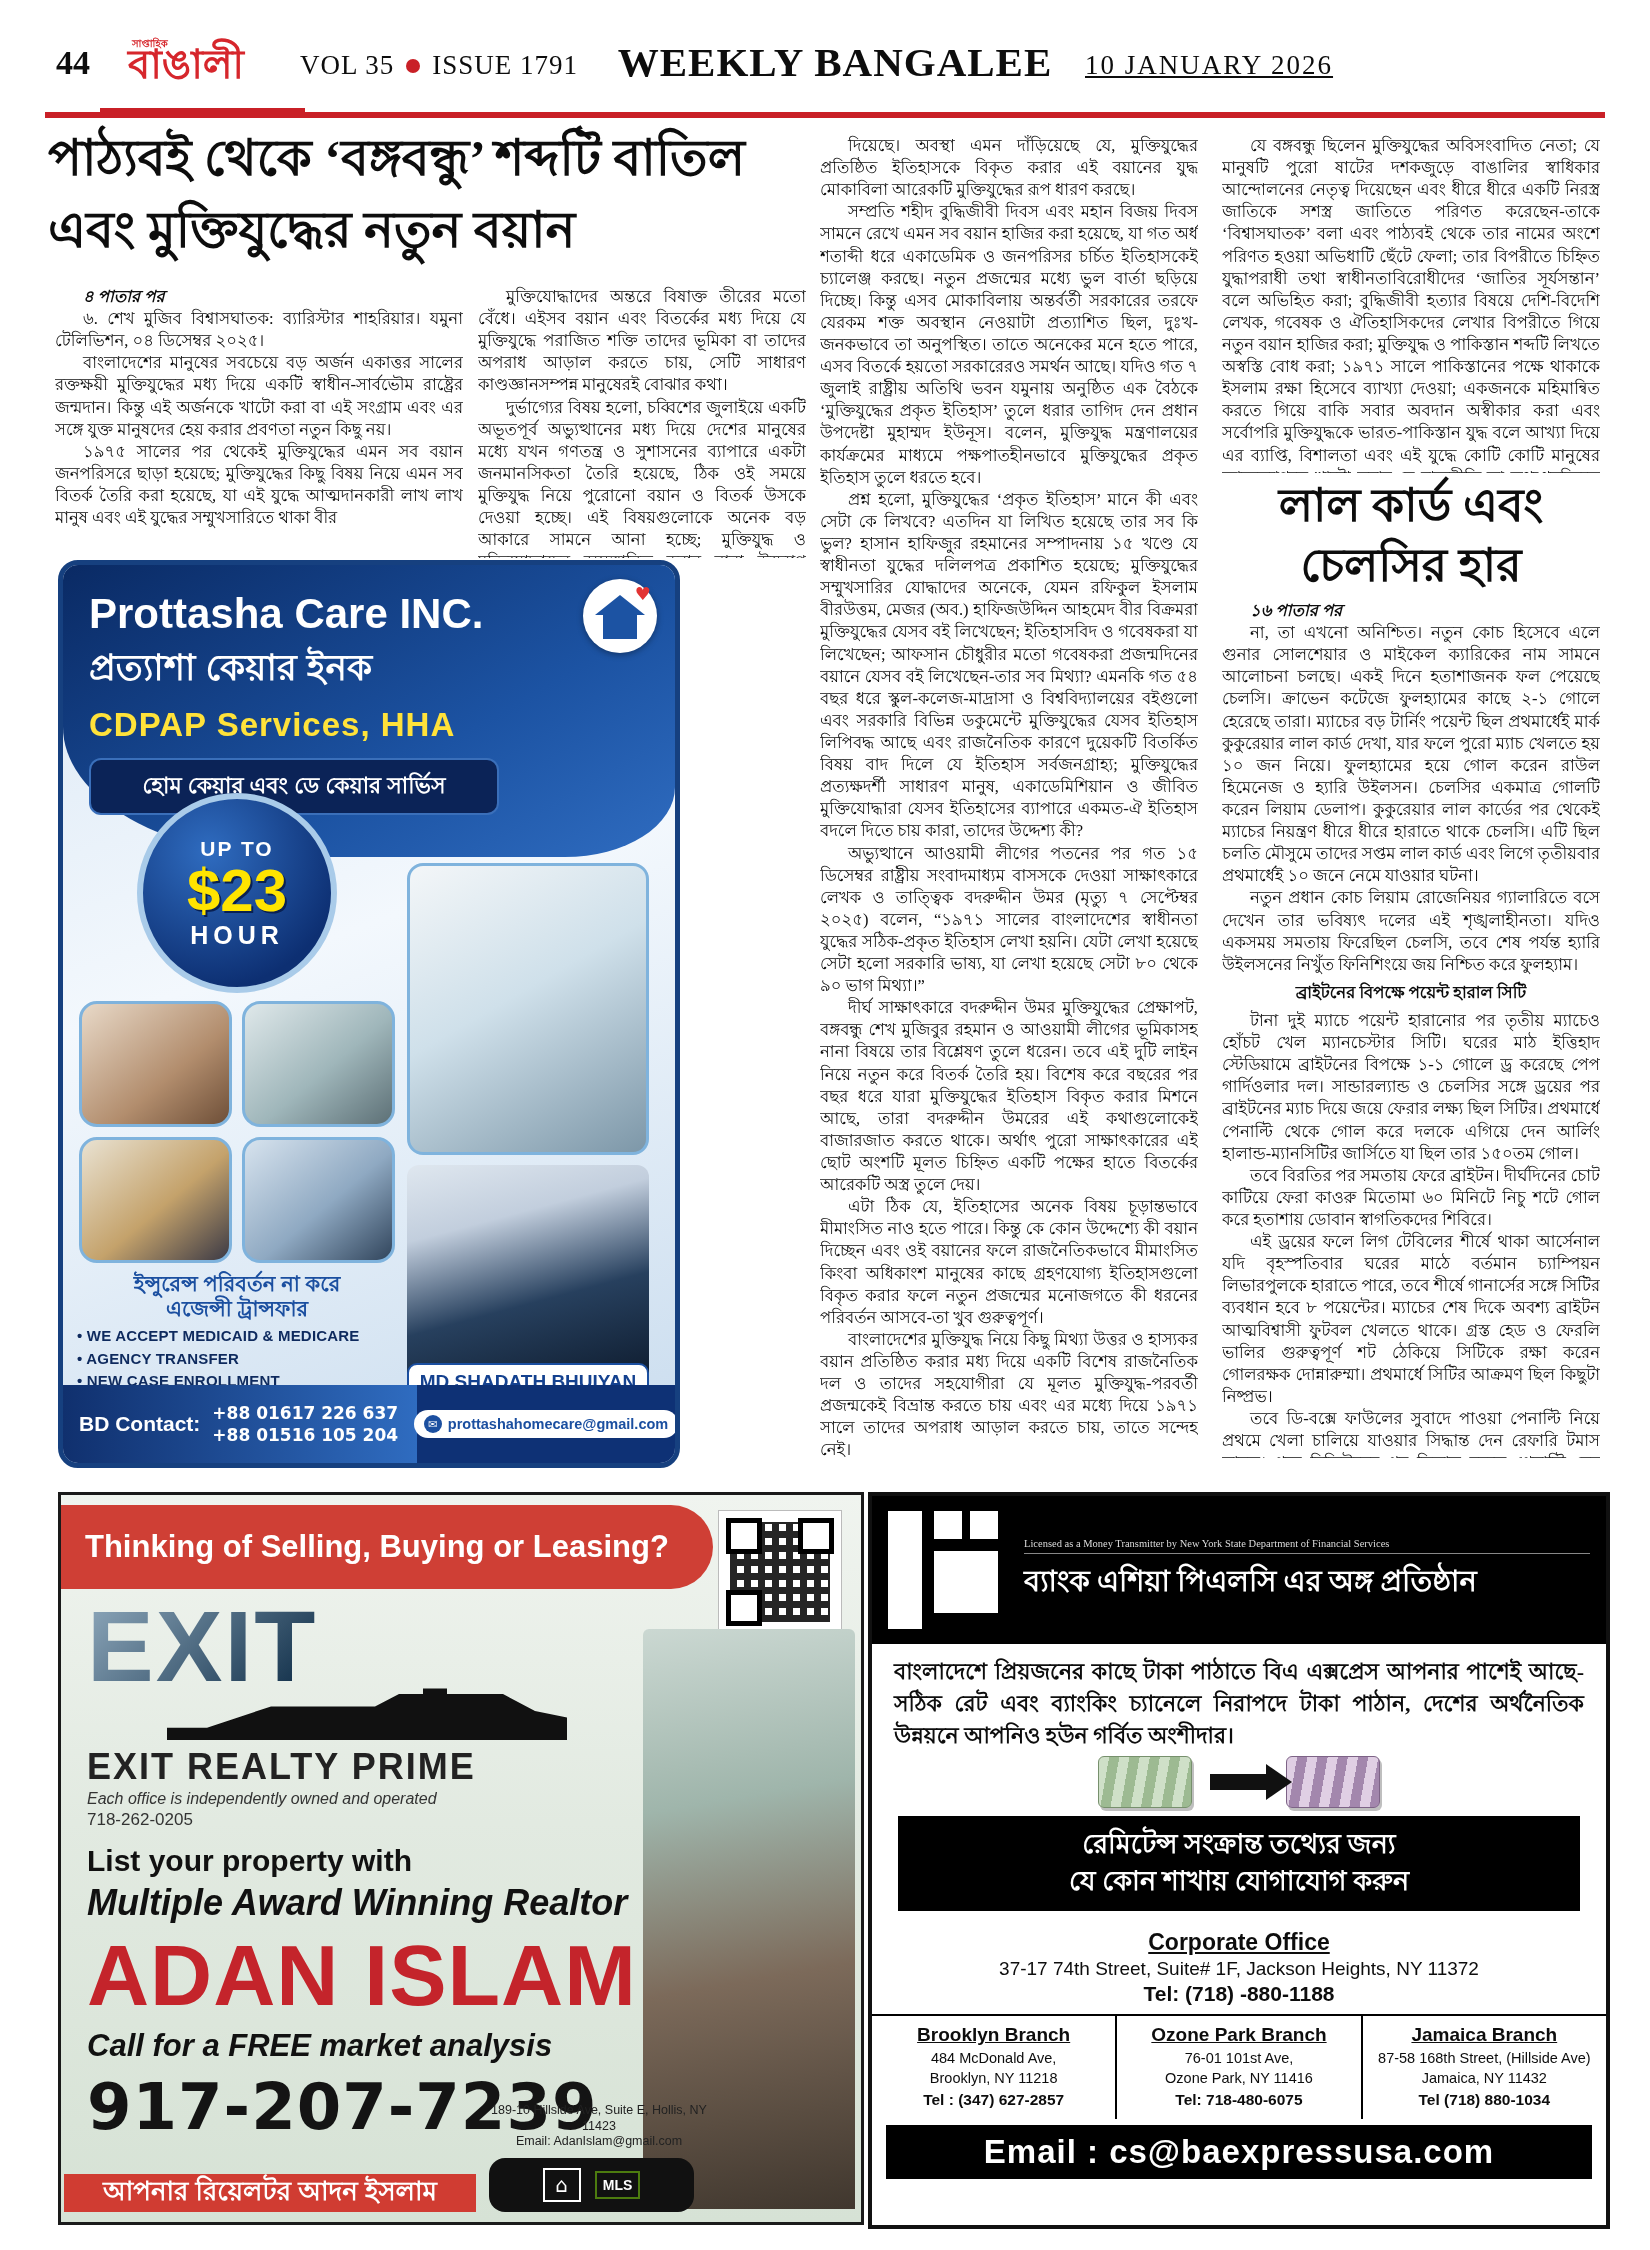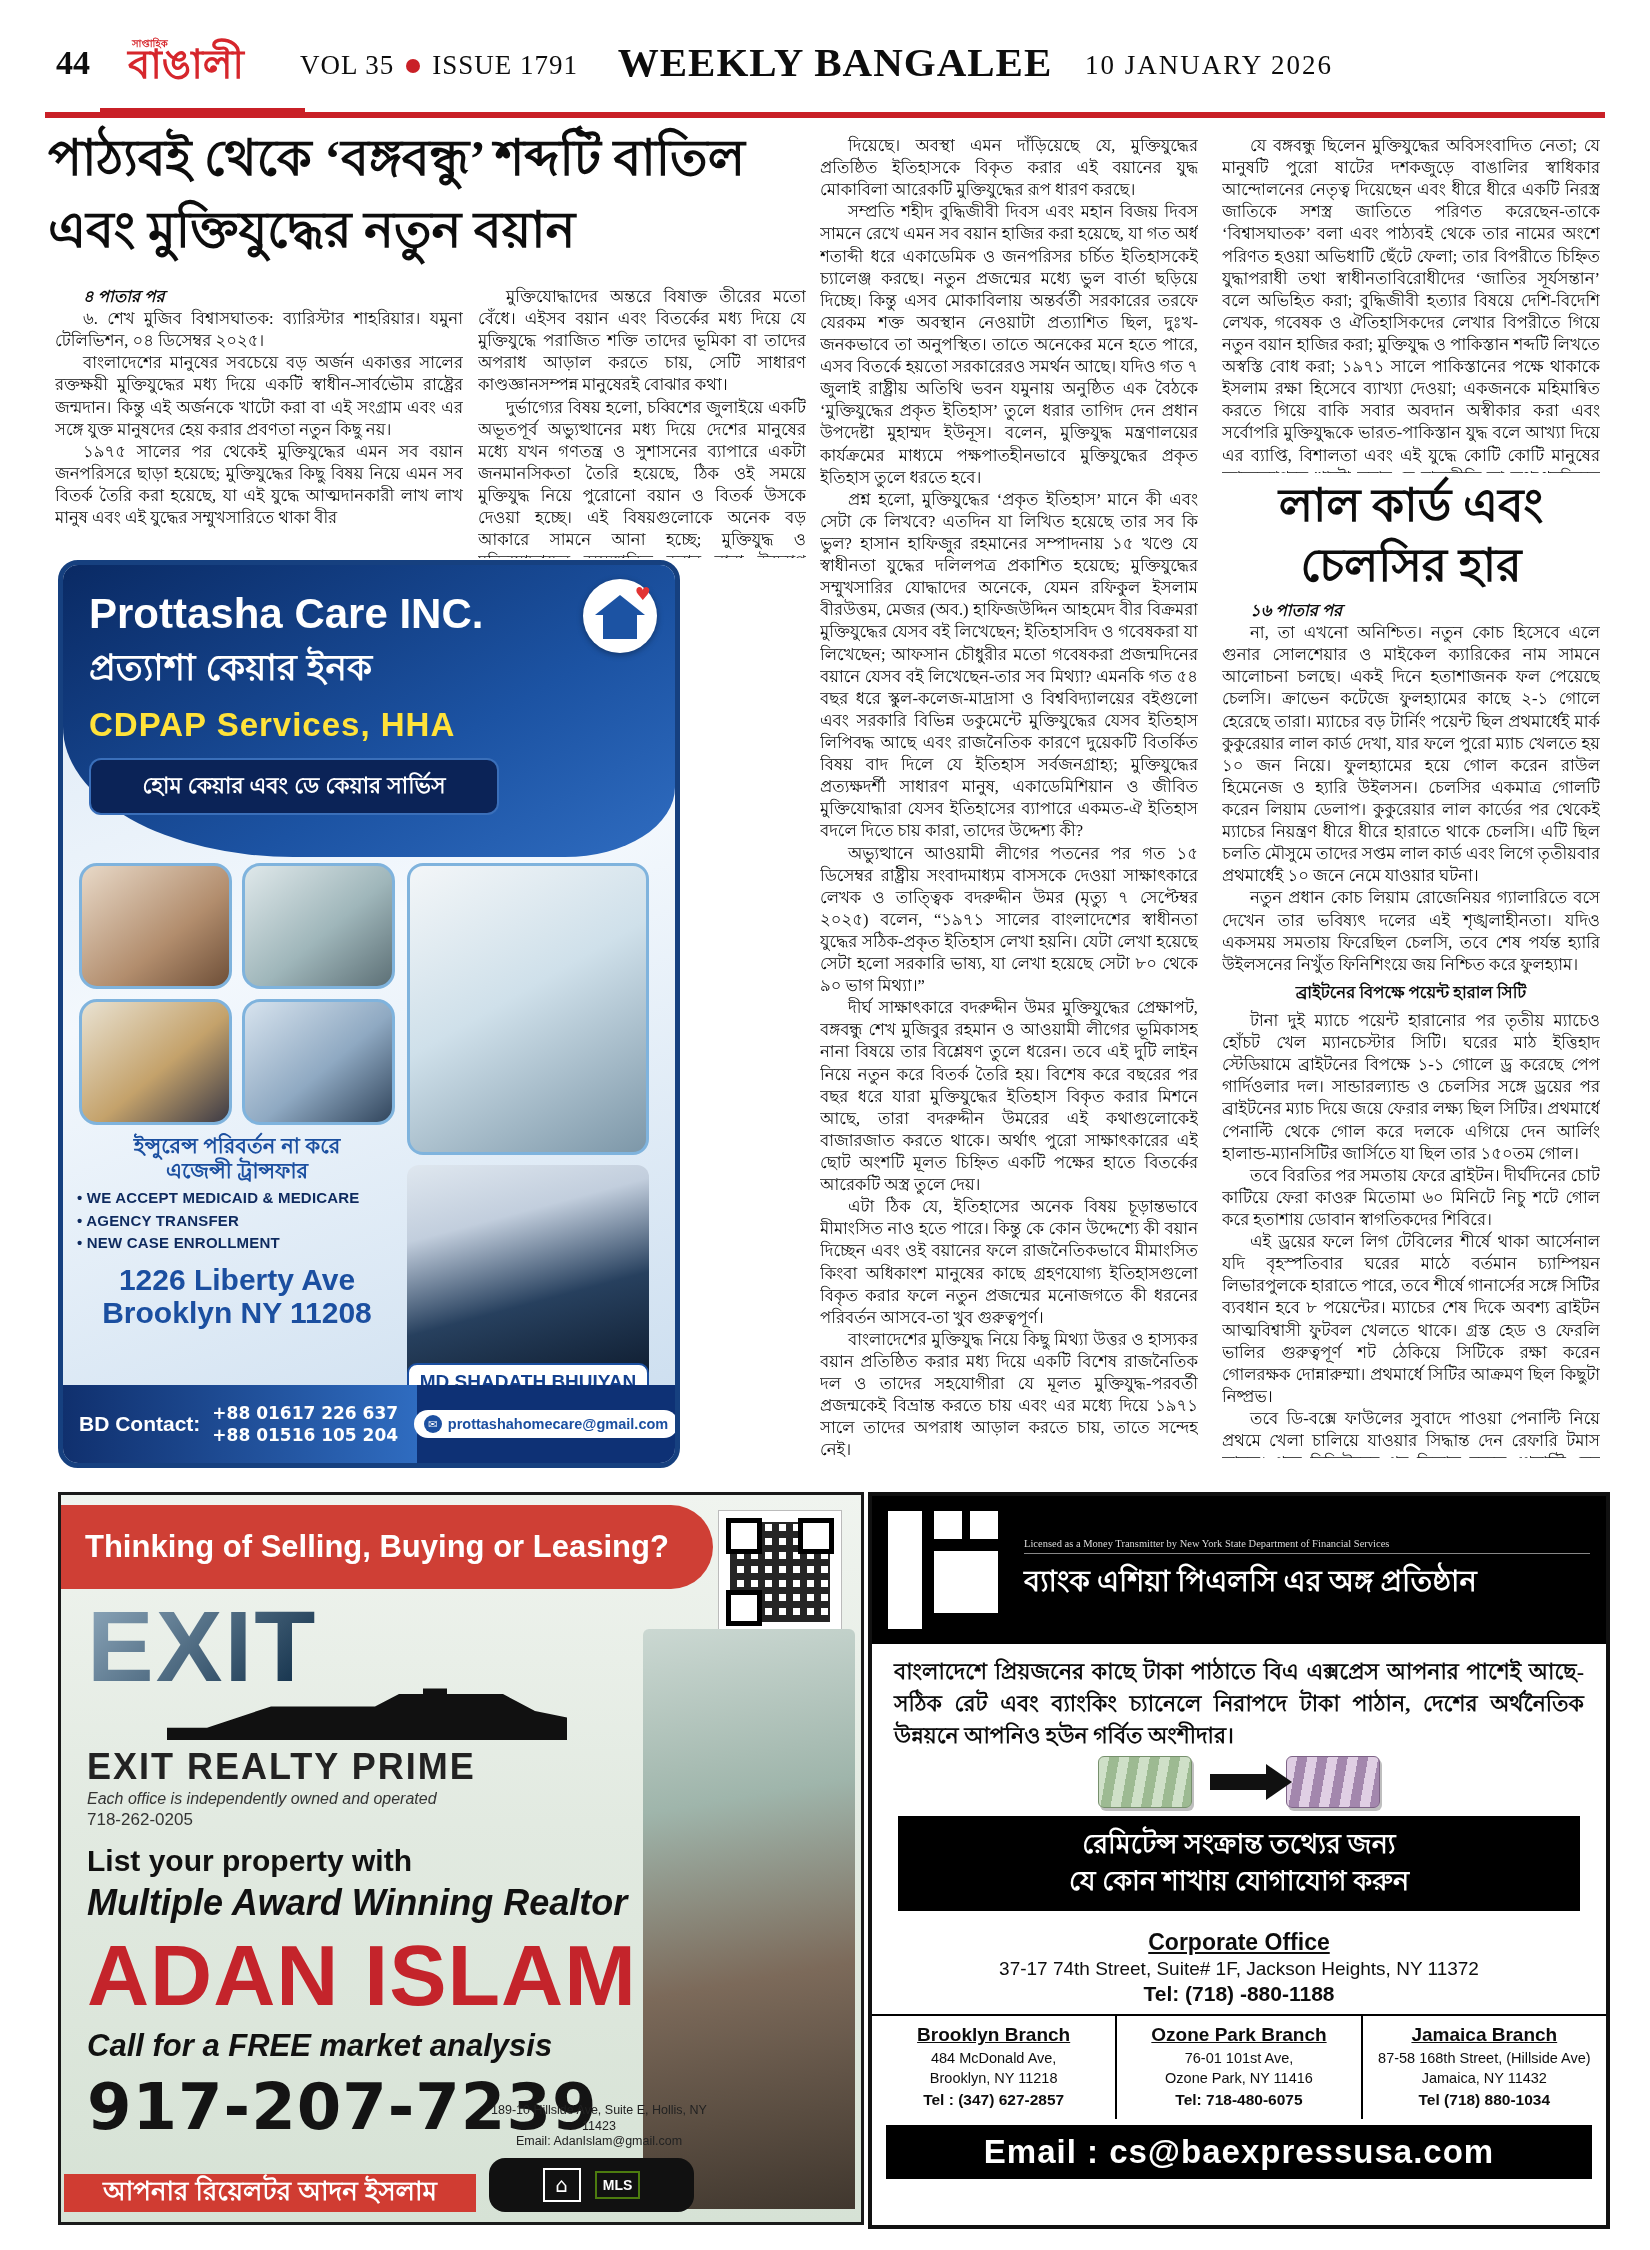--- a/index.html
+++ b/index.html
@@ -11,21 +11,21 @@
   .logo { position:absolute; left:128px; top:34px; width:118px; height:60px; }
   .logo .logo-small { position:absolute; left:4px; top:2px; font-size:10px; color:#d6262c; font-weight:bold; }
   .logo .logo-main { position:absolute; left:0; top:10px; font-size:40px; font-weight:bold; color:#d6262c;
                      font-family:"Liberation Sans",sans-serif; line-height:1; }
   .logo-underline { position:absolute; left:100px; top:108px; width:205px; height:7px; background:#c92027; }
   .volissue { position:absolute; left:300px; top:50px; width:330px; font-size:27px; letter-spacing:1px;
               display:flex; align-items:center; gap:12px; }
   .sep-dot { width:14px; height:14px; border-radius:50%; background:#c92027; display:inline-block; }
   .masthead { position:absolute; left:600px; top:38px; width:470px; text-align:center;
               font-size:41px; font-weight:bold; letter-spacing:1px; }
-  .issuedate { position:absolute; left:1085px; top:50px; font-size:27px; letter-spacing:2px; }
+  .issuedate { position:absolute; left:1085px; top:50px; font-size:27px; letter-spacing:2px;text-decoration:underline; }
   .rule-red { position:absolute; left:45px; top:112px; width:1560px; height:6px; background:#c92027; }
 
   
   .headline1 { position:absolute; left:48px; top:122px; width:720px; font-size:50px; font-weight:bold;
                line-height:1.44; letter-spacing:0; }
   .col { position:absolute; text-align:justify; font-size:16.5px; line-height:1.34; overflow:hidden; }
   .col p { margin:0; text-indent:28px; }
   .col .continued { font-weight:bold; font-style:italic; text-indent:28px; margin:0; }
   .col-1 { left:55px;  top:286px; width:408px; height:272px; }
   .col-2 { left:478px; top:286px; width:328px; height:272px; }
@@ -249,20 +249,25 @@
       <div class="pro-sub">CDPAP Services, HHA</div>
       <div class="pro-badge">হোম কেয়ার এবং ডে কেয়ার সার্ভিস</div>
       <div class="home-ic">
         <div class="roof"></div>
         <div class="body"></div>
         <div class="heart">♥</div>
       </div>
     </div>
     <div class="pro-mid">
       <div class="pro-left">
+        <div class="rate-circle">
+          <div class="up">UP TO</div>
+          <div class="amt">$23</div>
+          <div class="hr">HOUR</div>
+        </div>
         <div class="photo-grid">
           <div class="photo ph-a"></div>
           <div class="photo ph-b"></div>
           <div class="photo ph-c"></div>
           <div class="photo ph-d"></div>
         </div>
         <div class="transfer-note">
           <div>ইন্সুরেন্স পরিবর্তন না করে</div>
           <div>এজেন্সী ট্রান্সফার</div>
         </div>

